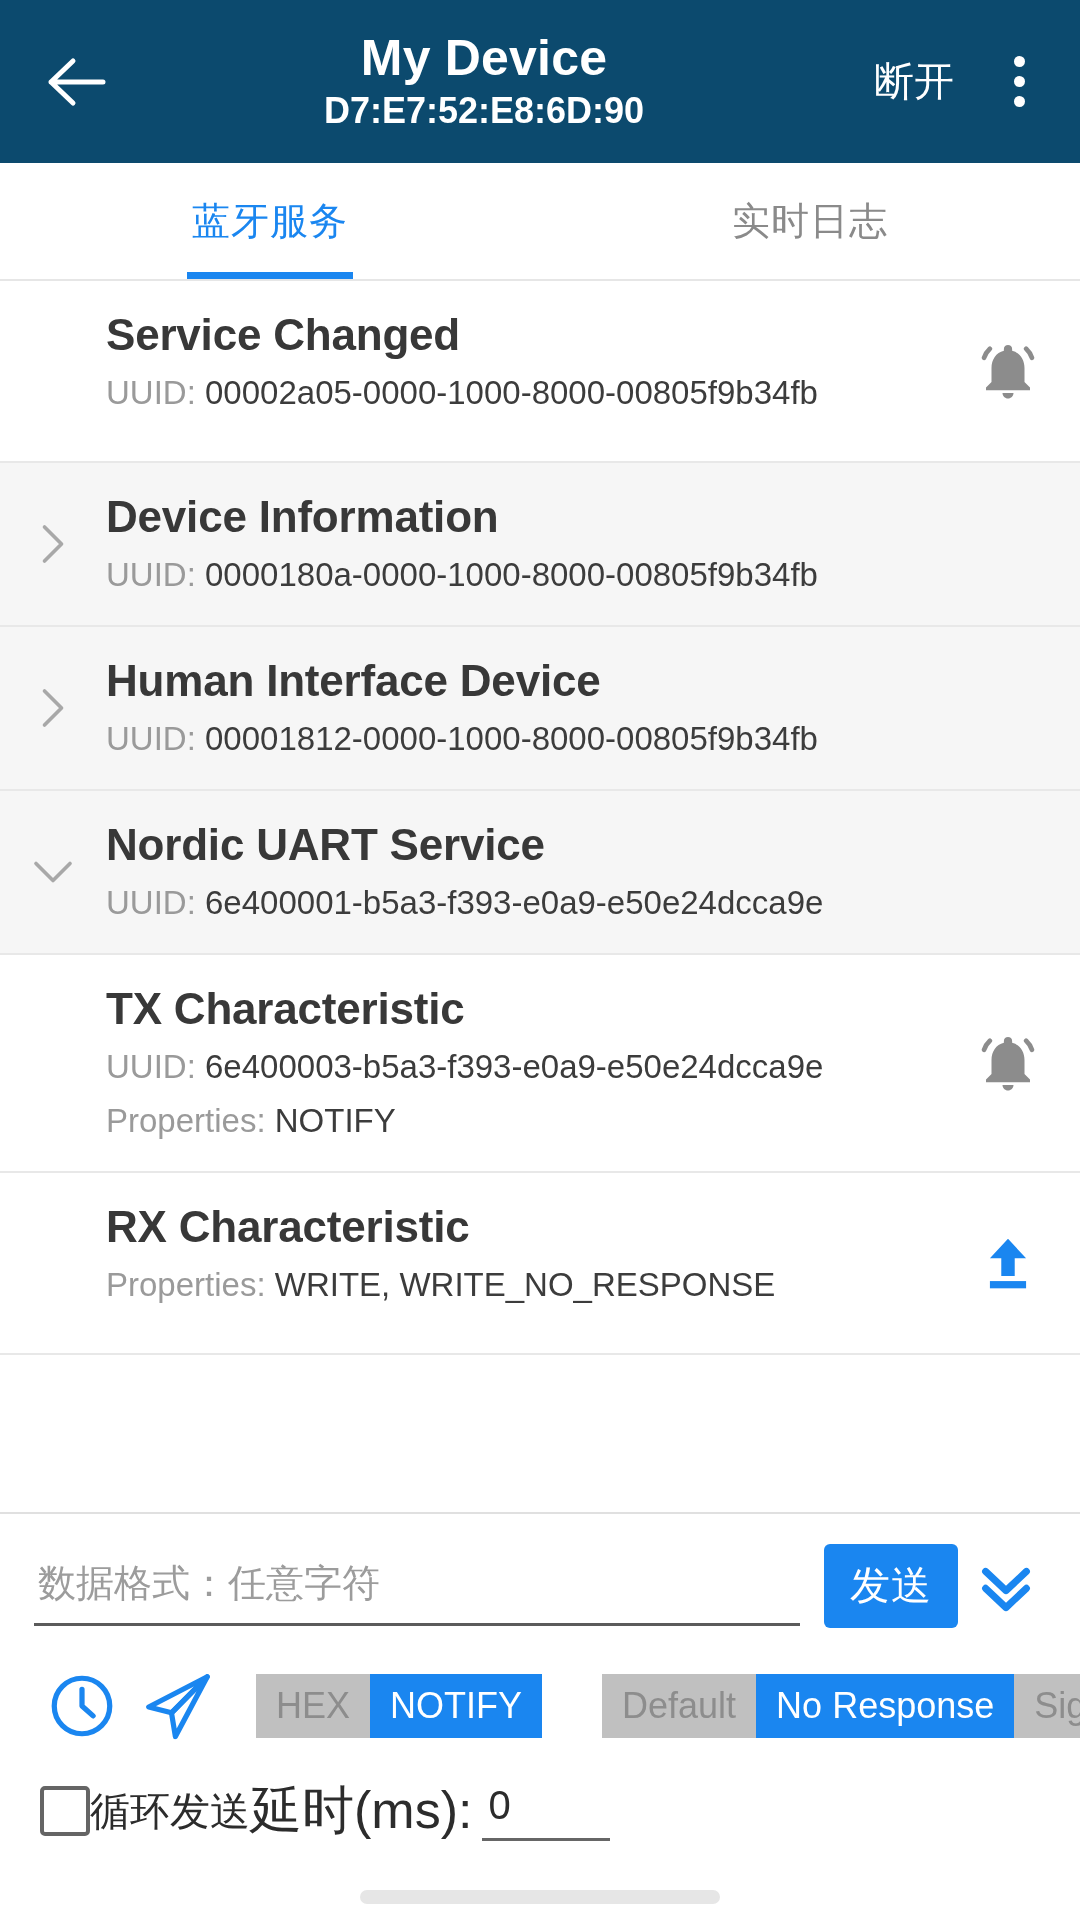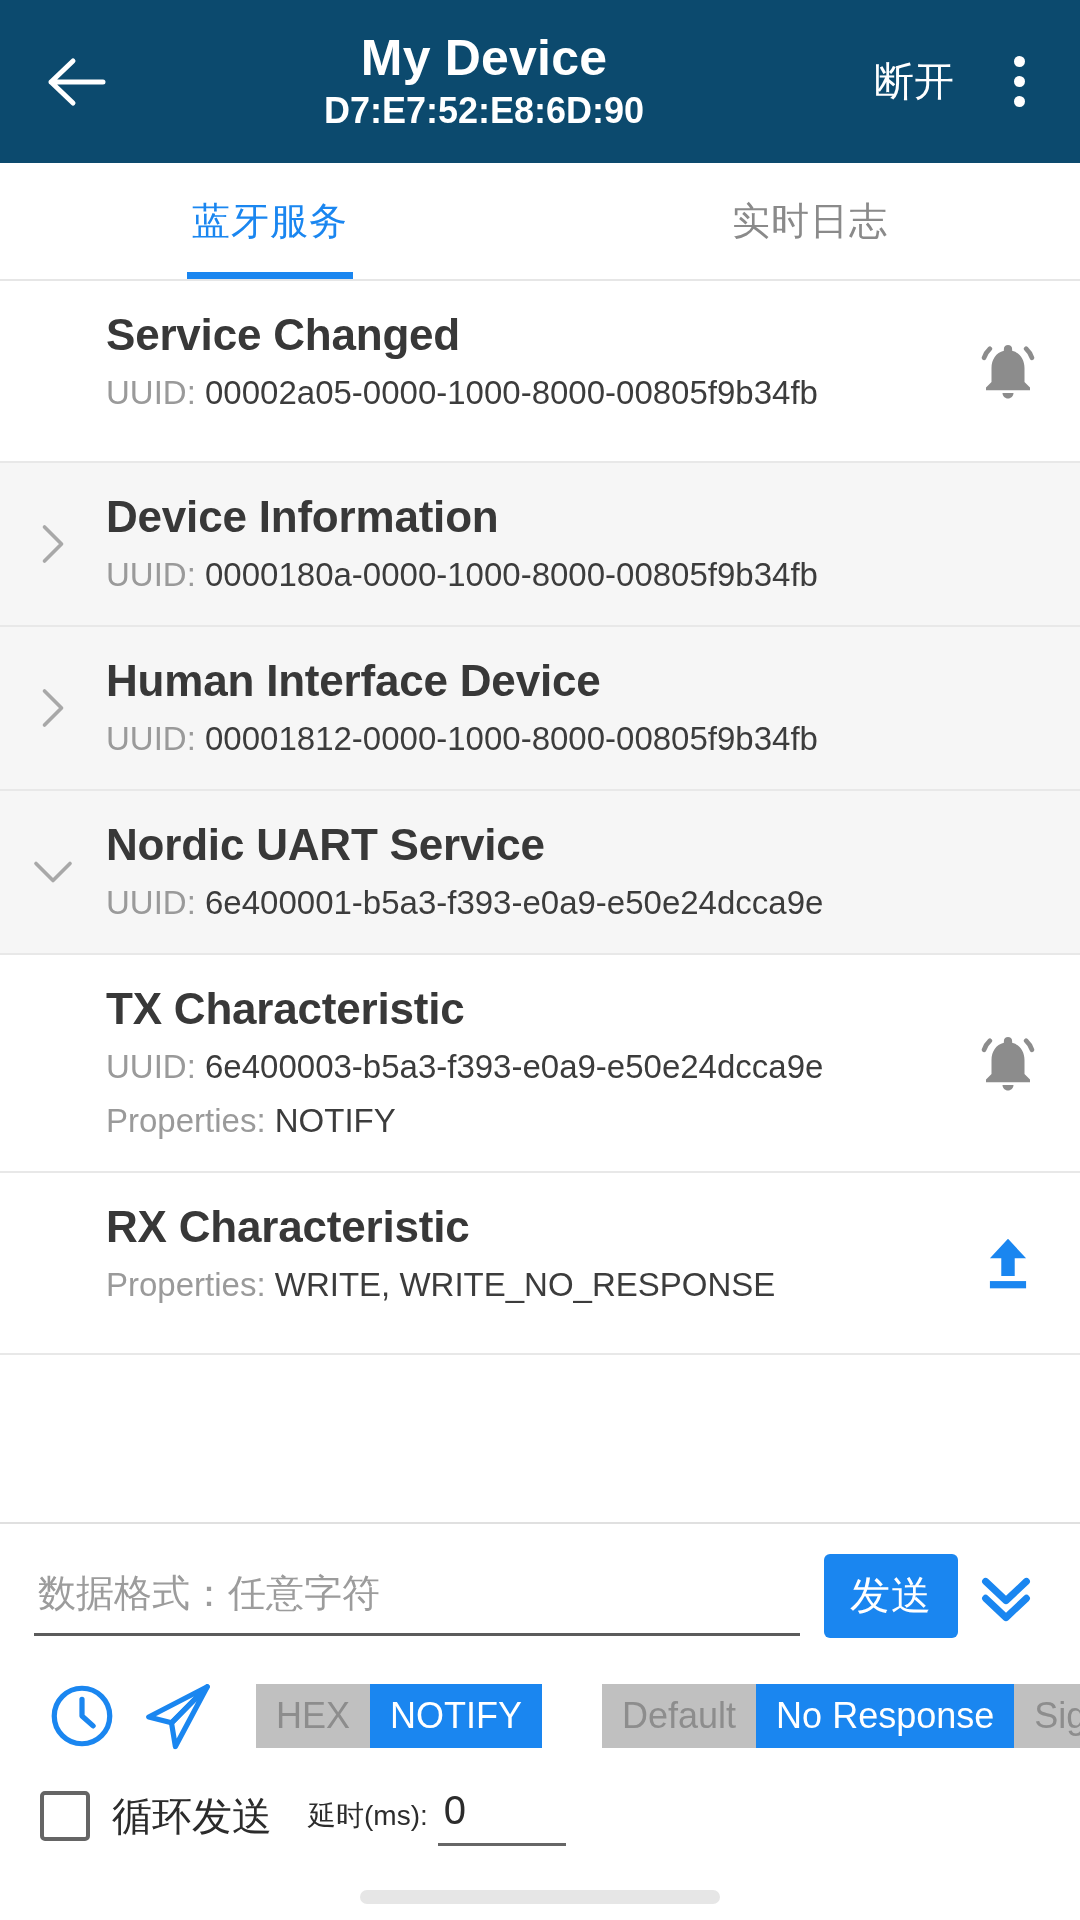--- a/index.html
+++ b/index.html
@@ -241,27 +241,25 @@
   .checkbox {
     width: 50px; height: 50px;
     flex: 0 0 50px;
     border: 4px solid #656565;
     border-radius: 5px;
     background: #ffffff;
   }
   .opt-label {
     font-size: 40px;
     color: #2c2c2c;
-    margin-left: 22px;
     white-space: nowrap;
   }
   .delay-label {
-    font-size: 28px;
+    font-size: 52px;
     color: #2c2c2c;
-    margin-left: 36px;
     white-space: nowrap;
   }
   .delay-input {
     width: 128px;
     border: none;
     border-bottom: 3px solid #666666;
     background: transparent;
     outline: none;
     font-family: inherit;
     font-size: 40px;

